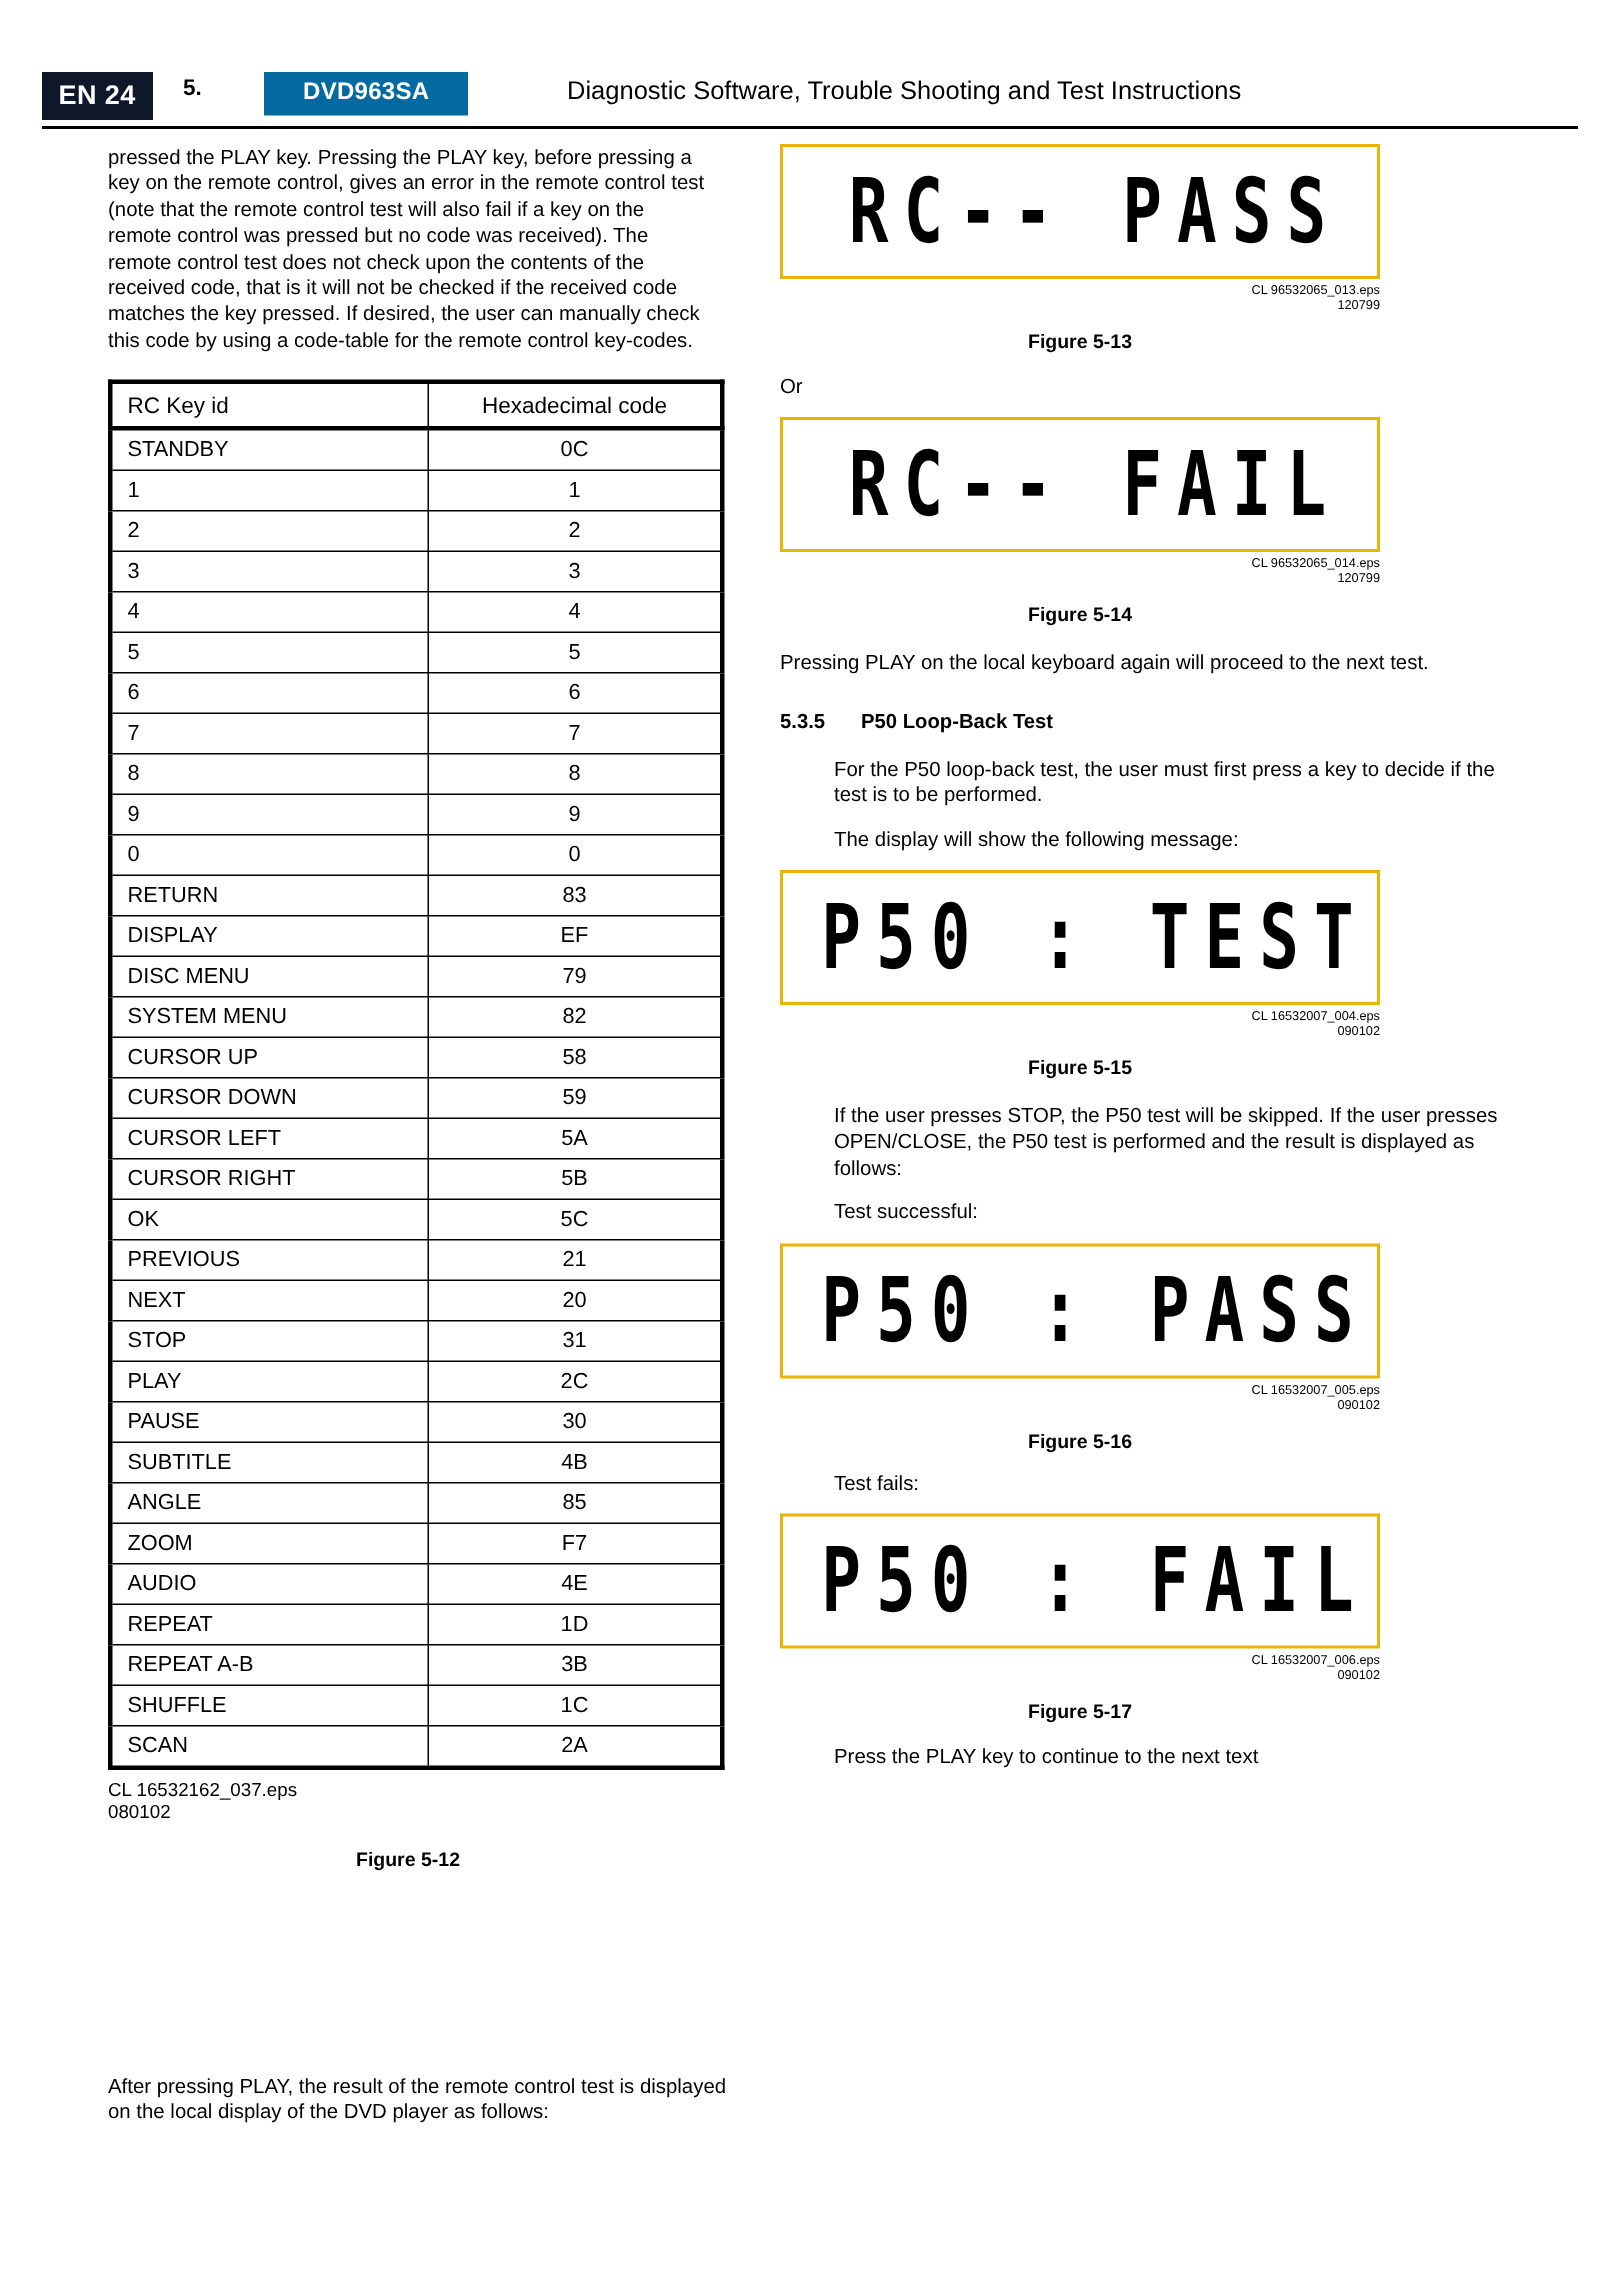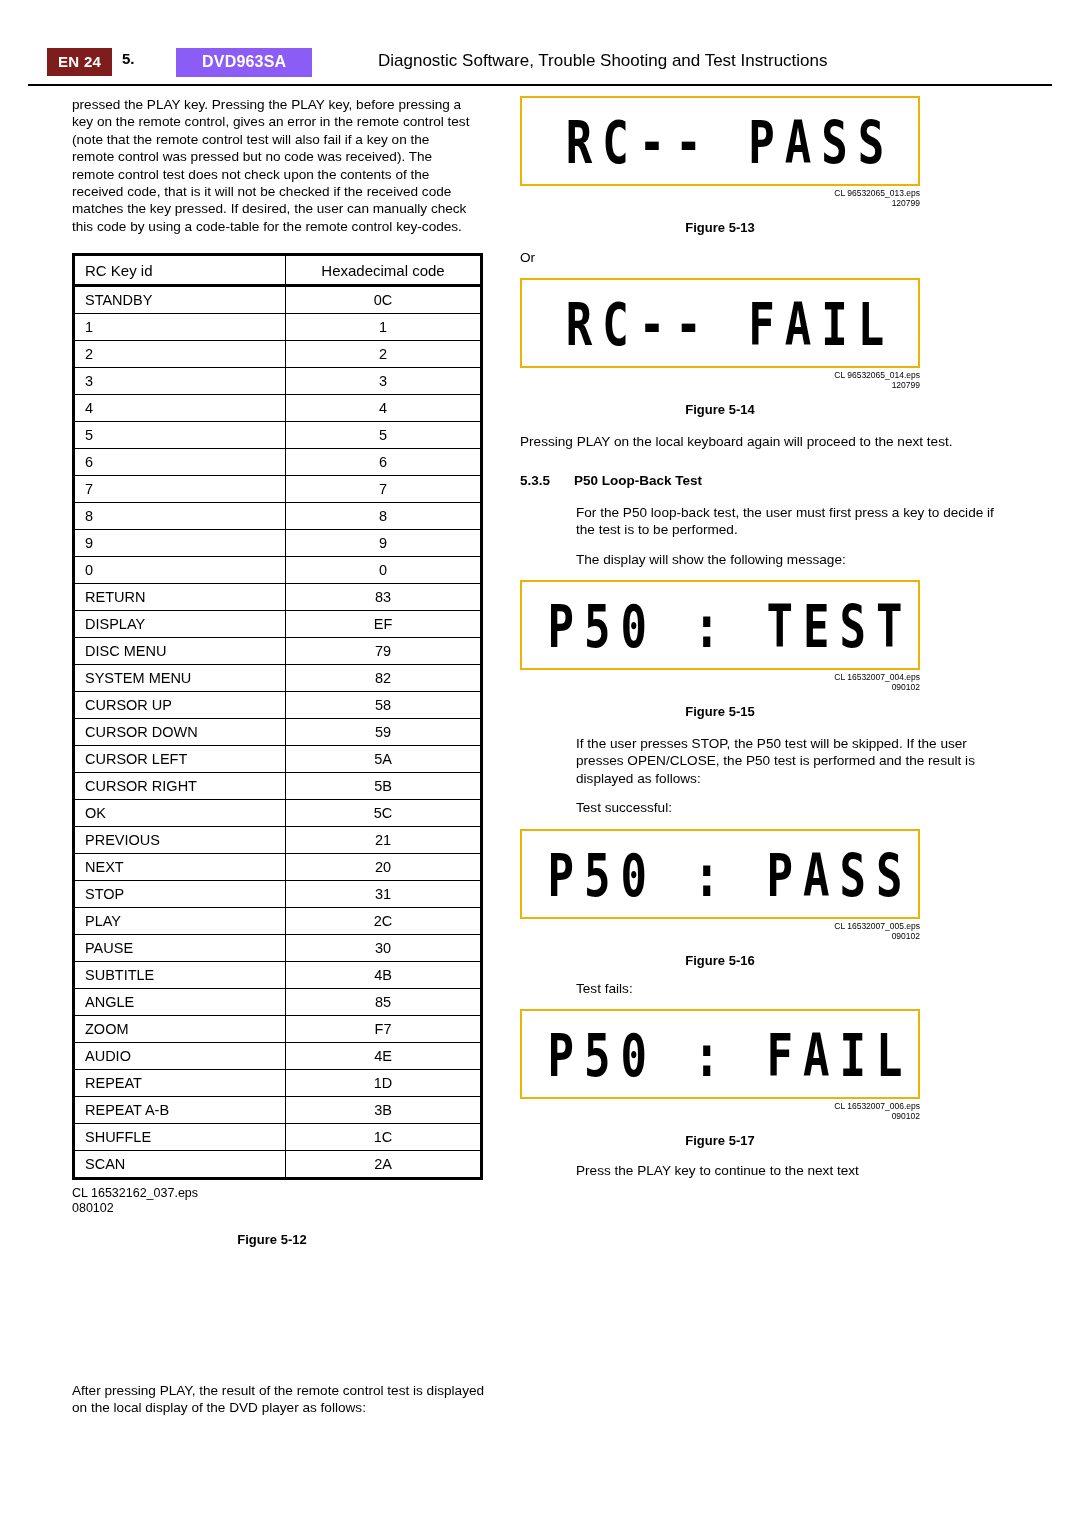--- a/index.html
+++ b/index.html
@@ -26,40 +26,39 @@
     position: absolute;
     left: 0;
     top: 38px;
     width: 1080px;
     height: 40px;
   }
   .hdr-en {
     position: absolute;
     left: 28px;
     top: 48px;
-    background: #7f1d1d;
+    background: #0f172a;
     color: #fff;
     font-weight: bold;
-    font-size: 15px;
+    font-size: 18px;
     padding: 5px 11px 6px 11px;
     letter-spacing: 0.3px;
-    margin-left: 19px;
   }
   .hdr-sec {
     position: absolute;
     left: 122px;
     top: 50px;
     font-weight: bold;
     font-size: 15px;
   }
   .hdr-model {
     position: absolute;
     left: 176px;
     top: 48px;
-    background: #8b5cf6;
+    background: #0369a1;
     color: #fff;
     font-weight: bold;
     font-size: 16px;
     padding: 5px 26px 6px 26px;
     letter-spacing: 0.2px;
   }
   .hdr-title {
     position: absolute;
     left: 378px;
     top: 51px;
@@ -181,21 +180,21 @@
     font-size: 13px;
     font-weight: bold;
     margin-top: 12px;
   }
   .sub-head {
     font-size: 13.5px;
     font-weight: bold;
     margin: 22px 0 16px 0;
   }
   .sub-head .num { display: inline-block; width: 54px; }
-  .indent { margin-left: 56px; }
+  .indent { margin-left: 36px; }
   .right-para {
     font-size: 13.6px;
     line-height: 17.4px;
     margin: 0 0 12px 0;
   }
 
   .footer-note {
     position: absolute;
     left: 72px;
     top: 1382px;

